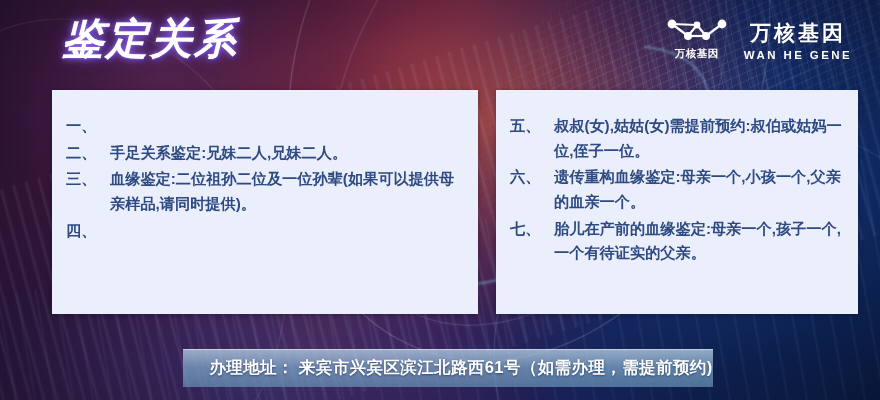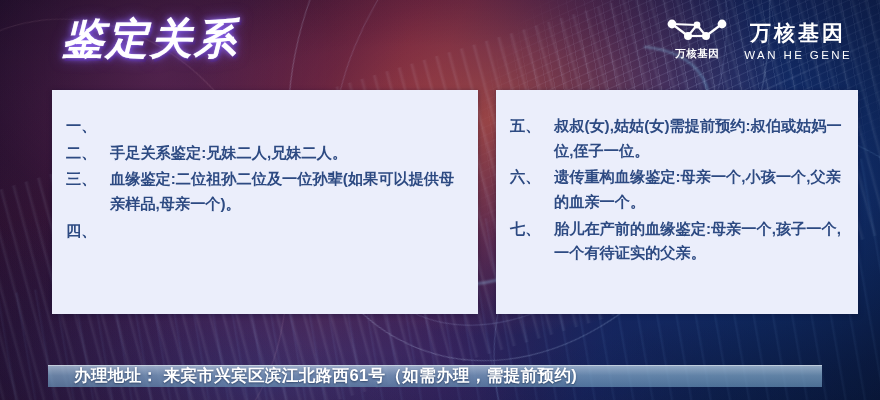--- a/index.html
+++ b/index.html
@@ -162,21 +162,21 @@
   }
   .brand-cn {
     font-size: 21px;
     font-weight: 700;
     color: #ffffff;
     letter-spacing: 3px;
     white-space: nowrap;
   }
   .brand-en {
     font-size: 11.5px;
-    font-weight: 400;
+    font-weight: 700;
     color: #ffffff;
     letter-spacing: 2.4px;
     white-space: nowrap;
   }
 
   
   .panels {
     position: absolute;
     left: 52px;
     top: 90px;
@@ -213,21 +213,22 @@
   }
 
   
   .addr-wrap {
     position: absolute;
     left: 48px;
     top: 349px;
     height: 38px;
     width: 800px;
     display: flex;
-    align-items: flex-end;
+    align-items: center;
+    flex-direction: column;
   }
   .addr-body {
     flex: 1 1 auto;
     background: linear-gradient(180deg, rgba(182,206,228,0.80) 0%, rgba(126,165,198,0.74) 48%, rgba(104,147,184,0.70) 100%);
     display: flex;
     align-items: center;
     padding-left: 26px;
     box-shadow: inset 0 1px 0 rgba(255,255,255,0.42);
   }
   .addr-arrow {
@@ -297,21 +298,21 @@
     <div class="panel panel-left">
       <div class="item">
         <span class="item-num">一、</span>
       </div>
       <div class="item">
         <span class="item-num">二、</span>
         <span class="item-text">手足关系鉴定:兄妹二人,兄妹二人。</span>
       </div>
       <div class="item">
         <span class="item-num">三、</span>
-        <span class="item-text">血缘鉴定:二位祖孙二位及一位孙辈(如果可以提供母亲样品,母亲一个)。</span>
+        <span class="item-text">血缘鉴定:二位祖孙二位及一位孙辈(如果可以提供母亲样品,请同时提供)。</span>
       </div>
       <div class="item">
         <span class="item-num">四、</span>
       </div>
     </div>
 
     <div class="panel panel-right">
       <div class="item">
         <span class="item-num">五、</span>
         <span class="item-text">叔叔(女),姑姑(女)需提前预约:叔伯或姑妈一位,侄子一位。</span>

